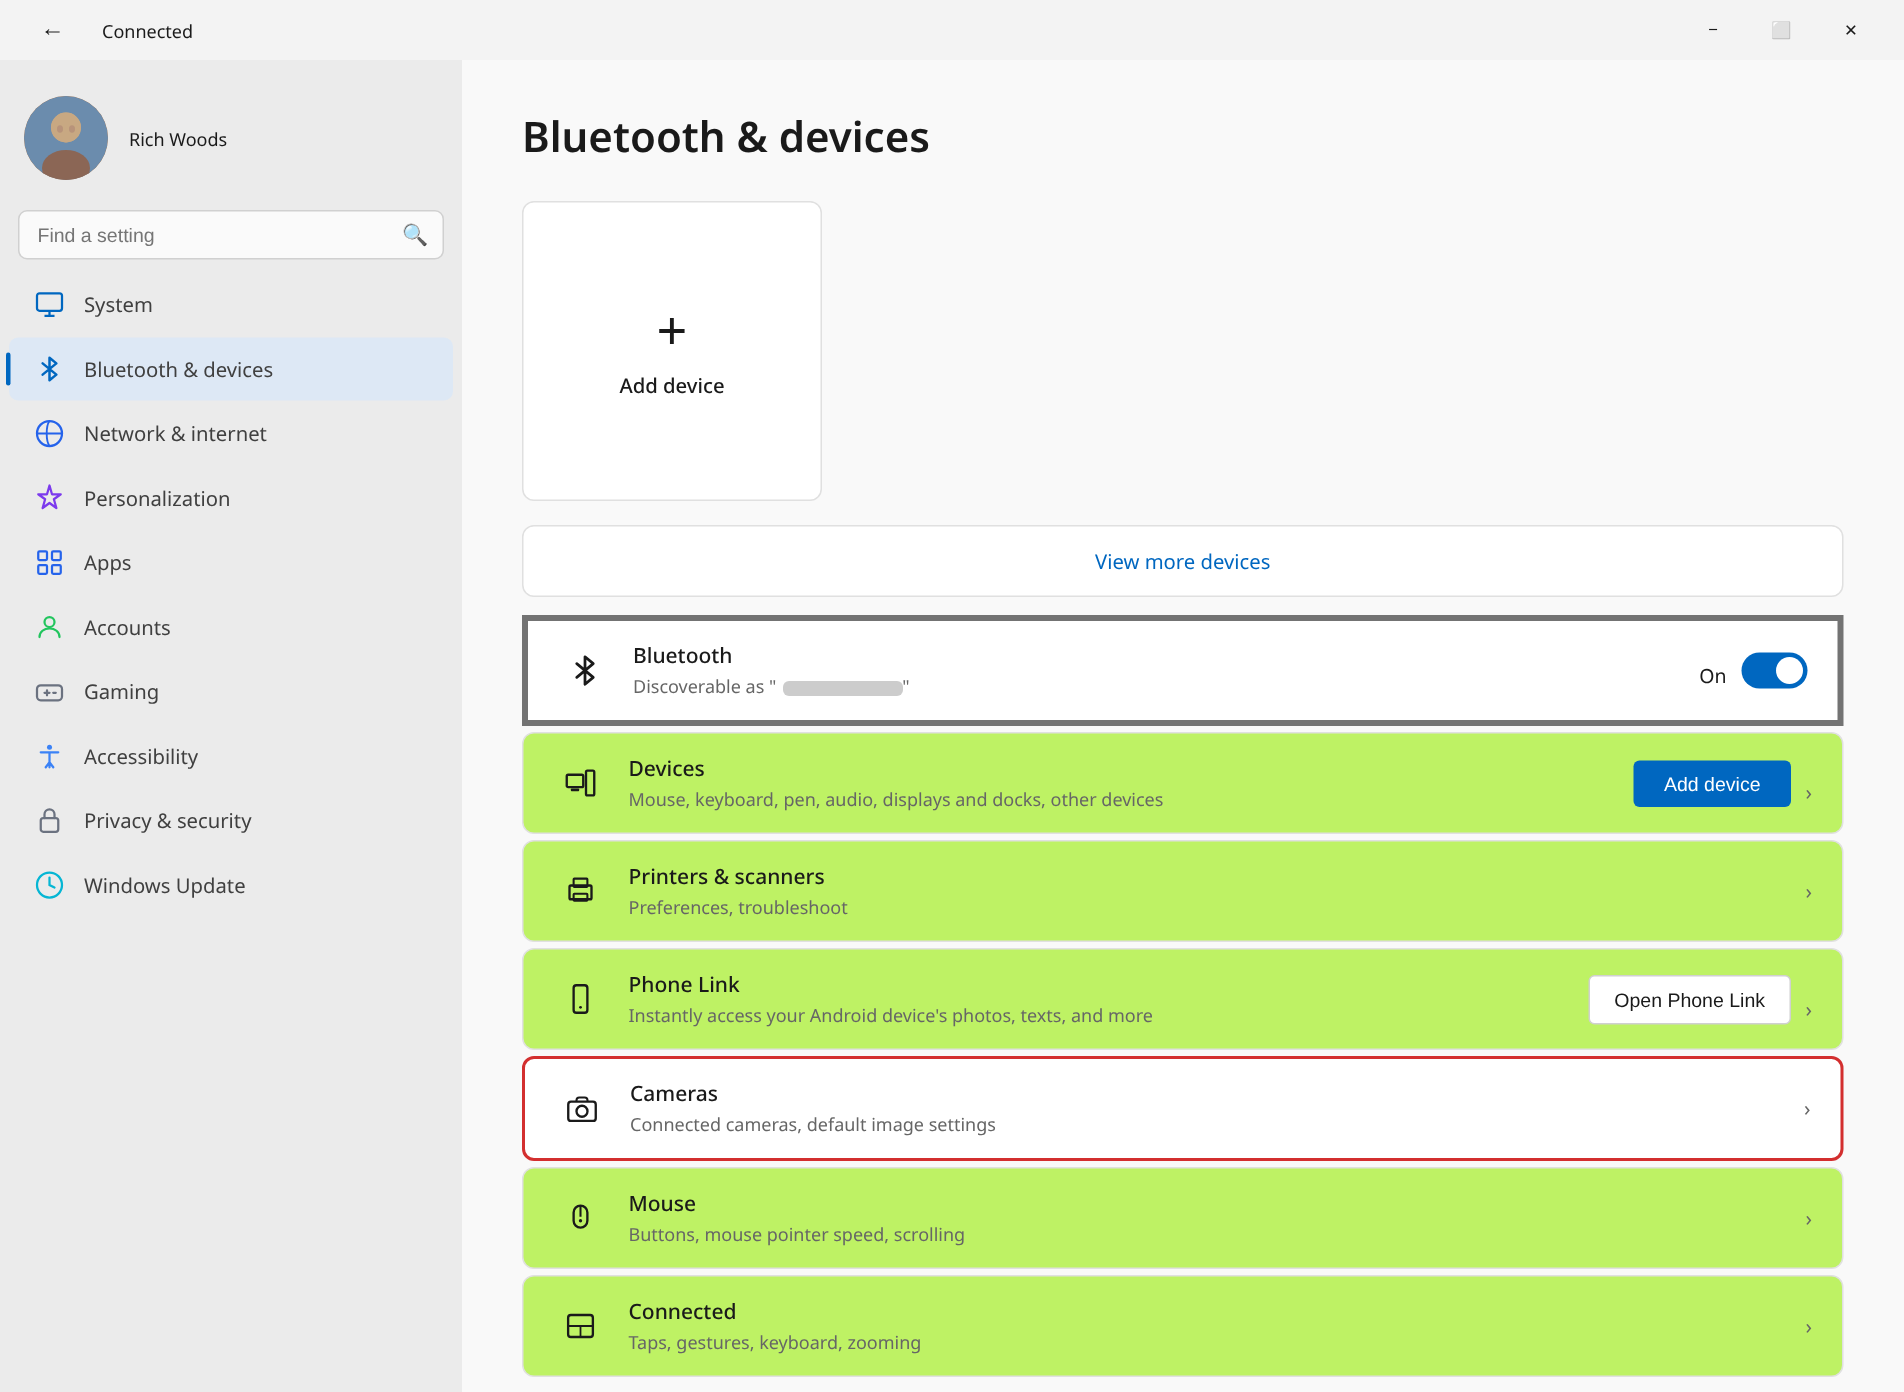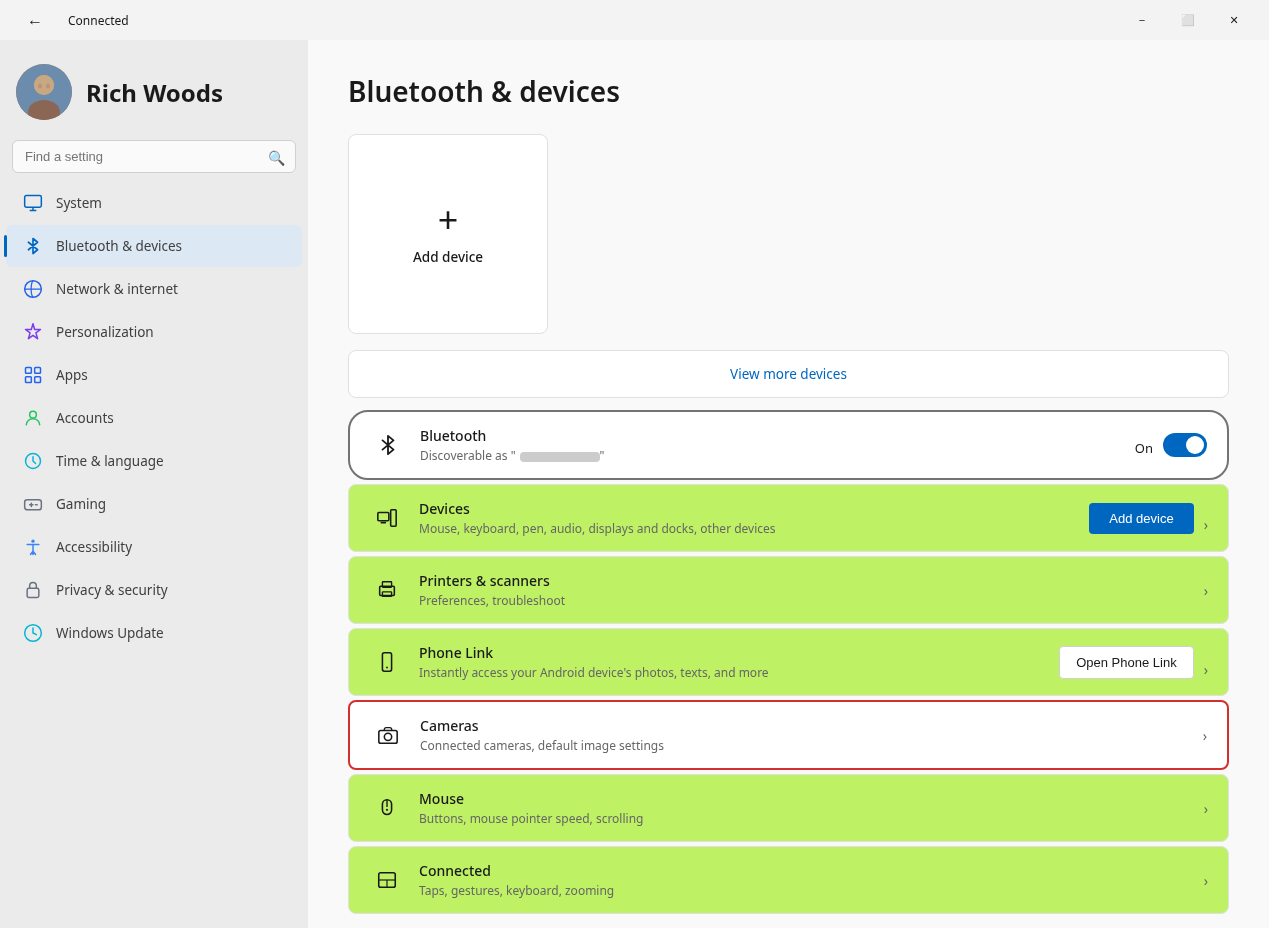--- a/index.html
+++ b/index.html
@@ -76,22 +76,22 @@
       border-radius: 50%;
       background: #a0785a;
       overflow: hidden;
       flex-shrink: 0;
       display: flex;
       align-items: center;
       justify-content: center;
     }
     .avatar svg { width: 56px; height: 56px; }
     .user-name {
-      font-size: 24px;
-      font-weight: 700;
+      font-size: 12px;
+      font-weight: 400;
       color: #1a1a1a;
     }
     .search-box {
       margin: 0 12px 8px 12px;
       position: relative;
     }
     .search-box input {
       width: 100%;
       padding: 8px 36px 8px 12px;
       border-radius: 6px;
@@ -278,22 +278,22 @@
       padding: 8px 16px;
       font-size: 13px;
       cursor: pointer;
     }
     .chevron {
       color: #666;
       font-size: 14px;
     }
     .bluetooth-row {
       background: white;
-      border: 2px solid #737373;
-      border-radius: 20px;
+      border: 4px solid #737373;
+      border-radius: 0;
       display: flex;
       align-items: center;
       padding: 14px 20px;
       margin-bottom: 4px;
     }
     .bt-icon {
       width: 36px;
       height: 36px;
       display: flex;
       align-items: center;
@@ -402,29 +402,20 @@
             <svg width="20" height="20" viewBox="0 0 24 24" fill="none">
               <circle cx="12" cy="8" r="4" stroke="#22c55e" stroke-width="1.8"></circle>
               <path d="M4 20c0-4 3.6-7 8-7s8 3 8 7" stroke="#22c55e" stroke-width="1.8" stroke-linecap="round"></path>
             </svg>
           </span>
       <span class="nav-label">Accounts</span>
     </div>
         <div class="nav-item">
       <span class="nav-icon">
             <svg width="20" height="20" viewBox="0 0 24 24" fill="none">
-              <circle cx="12" cy="12" r="9" stroke="#06b6d4" stroke-width="1.8"></circle>
-              <path d="M12 7v5l3 3" stroke="#06b6d4" stroke-width="1.8" stroke-linecap="round"></path>
-            </svg>
-          </span>
-      <span class="nav-label">Time &amp; language</span>
-    </div>
-        <div class="nav-item">
-      <span class="nav-icon">
-            <svg width="20" height="20" viewBox="0 0 24 24" fill="none">
               <rect x="2" y="7" width="20" height="12" rx="3" stroke="#6b7280" stroke-width="1.8"></rect>
               <path d="M8 13h4M10 11v4M15 13h2" stroke="#6b7280" stroke-width="1.8" stroke-linecap="round"></path>
             </svg>
           </span>
       <span class="nav-label">Gaming</span>
     </div>
         <div class="nav-item">
       <span class="nav-icon">
             <svg width="20" height="20" viewBox="0 0 24 24" fill="none">
               <circle cx="12" cy="5" r="2" fill="#3b82f6"></circle>

